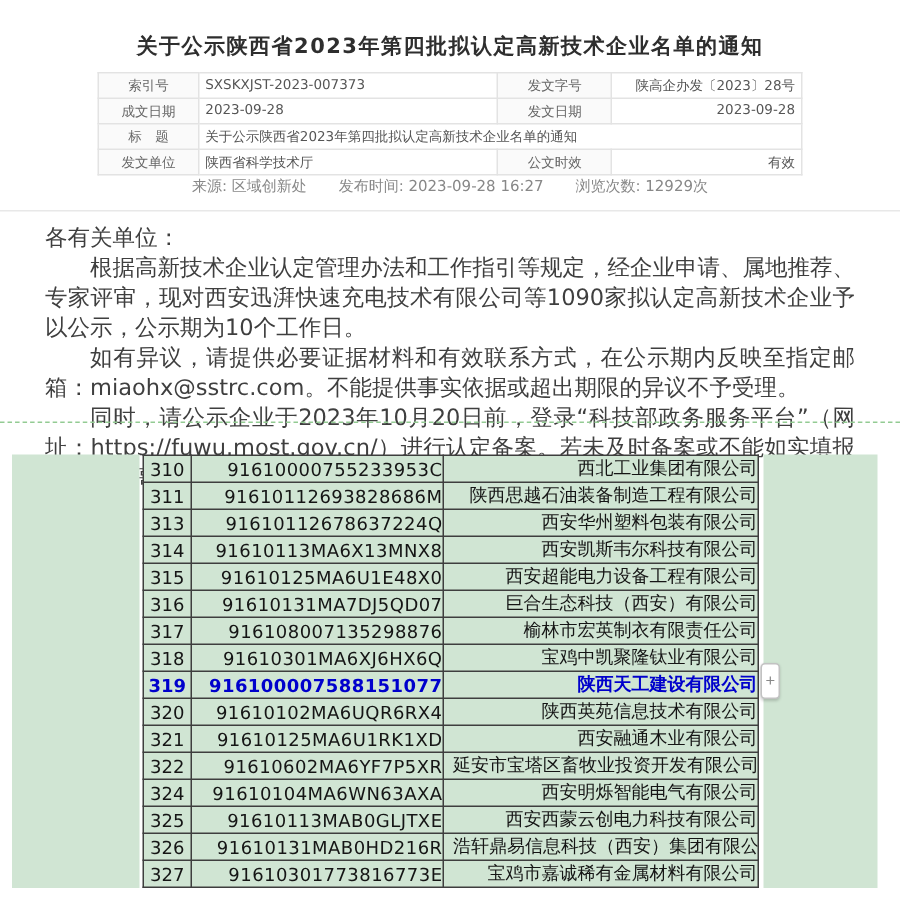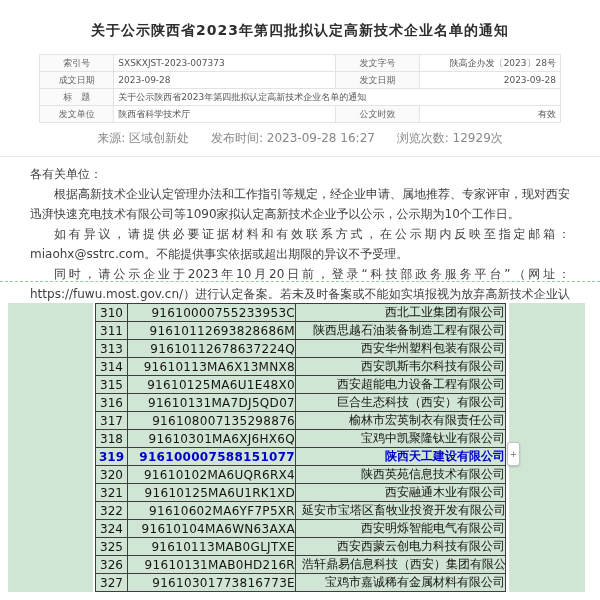--- a/index.html
+++ b/index.html
@@ -7,31 +7,31 @@
   html,body { margin:0; padding:0; }
   body {
     width:600px; height:600px; position:relative; overflow:hidden;
     background:#ffffff; font-family:"DejaVu Sans","Liberation Sans",sans-serif;
   }
   .page-title {
     padding-top:22px; text-align:center; font-size:14px; font-weight:bold;
     color:#2e2e2e; letter-spacing:1px;
   }
   table.meta-table {
-    width:522px; margin:14px auto 0; border-collapse:collapse;
+    width:470px; margin:8px auto 0; border-collapse:collapse;
     font-size:9px; color:#555;
   }
   table.meta-table td { border:1px solid #e3e3e3; height:17px; padding:0 4px; }
   table.meta-table td.mlabel { background:#fafafa; color:#666; text-align:center; padding:0 2px; }
   table.meta-table td.mcenter { text-align:right; }
-  .source-line { margin-top:7px; text-align:center; font-size:12px; color:#888; }
+  .source-line { text-align:center; font-size:10px; color:#888; }
   .source-line span { margin:0 9px; }
   .divider { border-top:1px solid #e8e8e8; margin-top:9px; }
   .doc-body {
-    padding:7px 30px 0 30px; font-size:12px; color:#3f3f3f;
+    padding:7px 30px 0 30px; font-size:15px; color:#3f3f3f;
     line-height:20px; text-align:justify;
   }
   .doc-body p { margin:0; text-indent:2em; }
   .doc-body p.salutation { text-indent:0; }
   .green-dashed {
     position:absolute; left:0; right:0; top:281px;
     border-top:1px dashed #93cb93;
   }
   .gtable-wrap {
     position:absolute; left:8px; top:303px; width:577px; height:289px;

